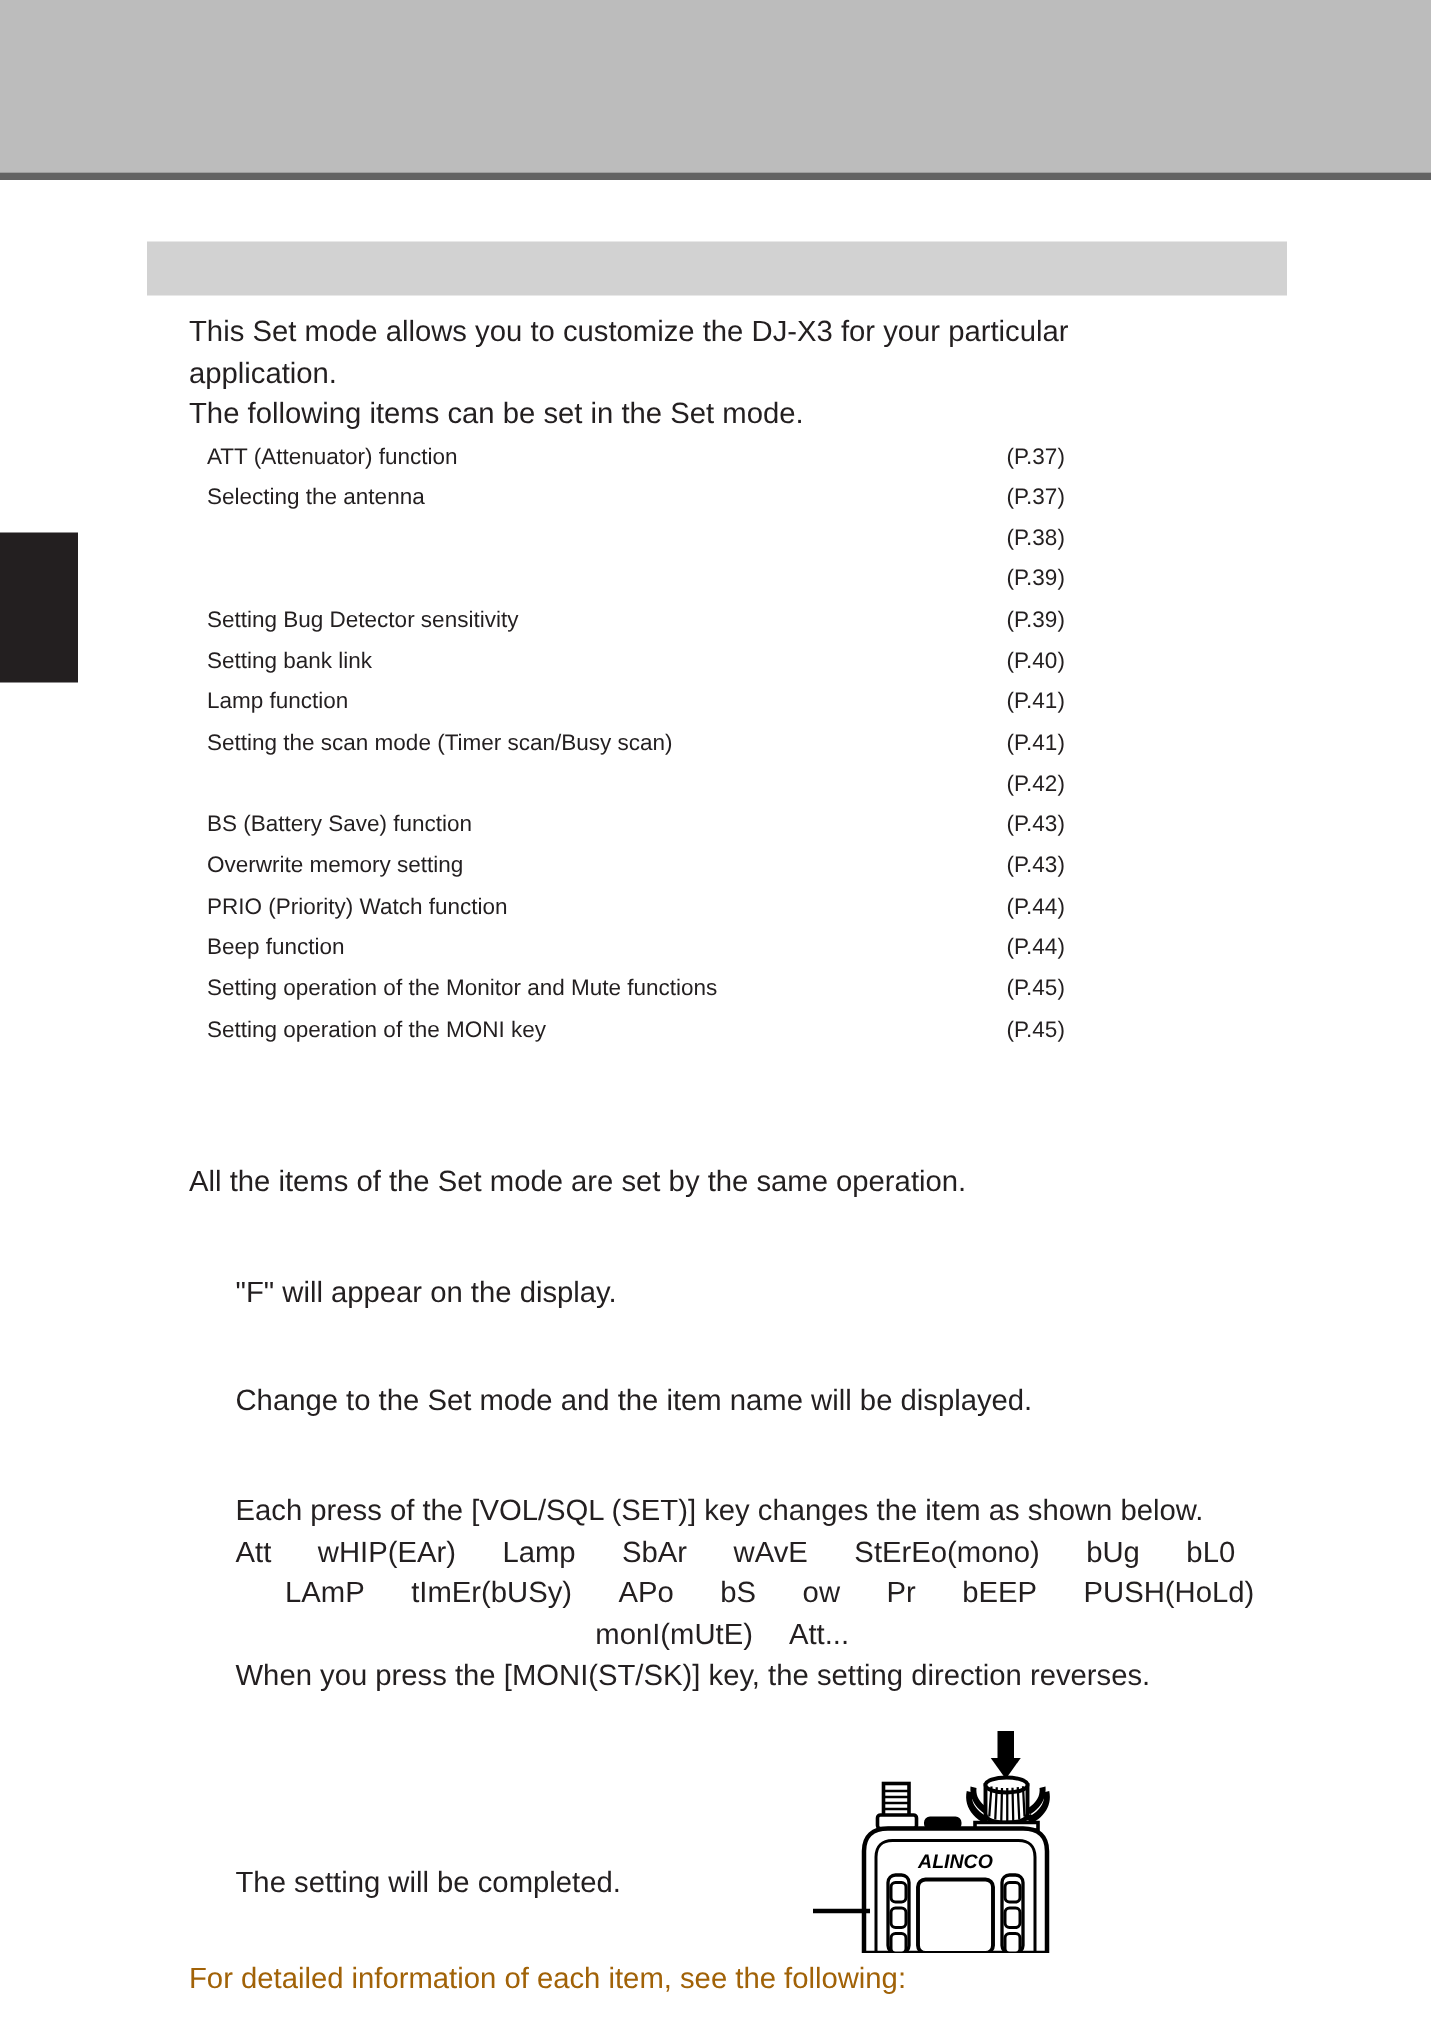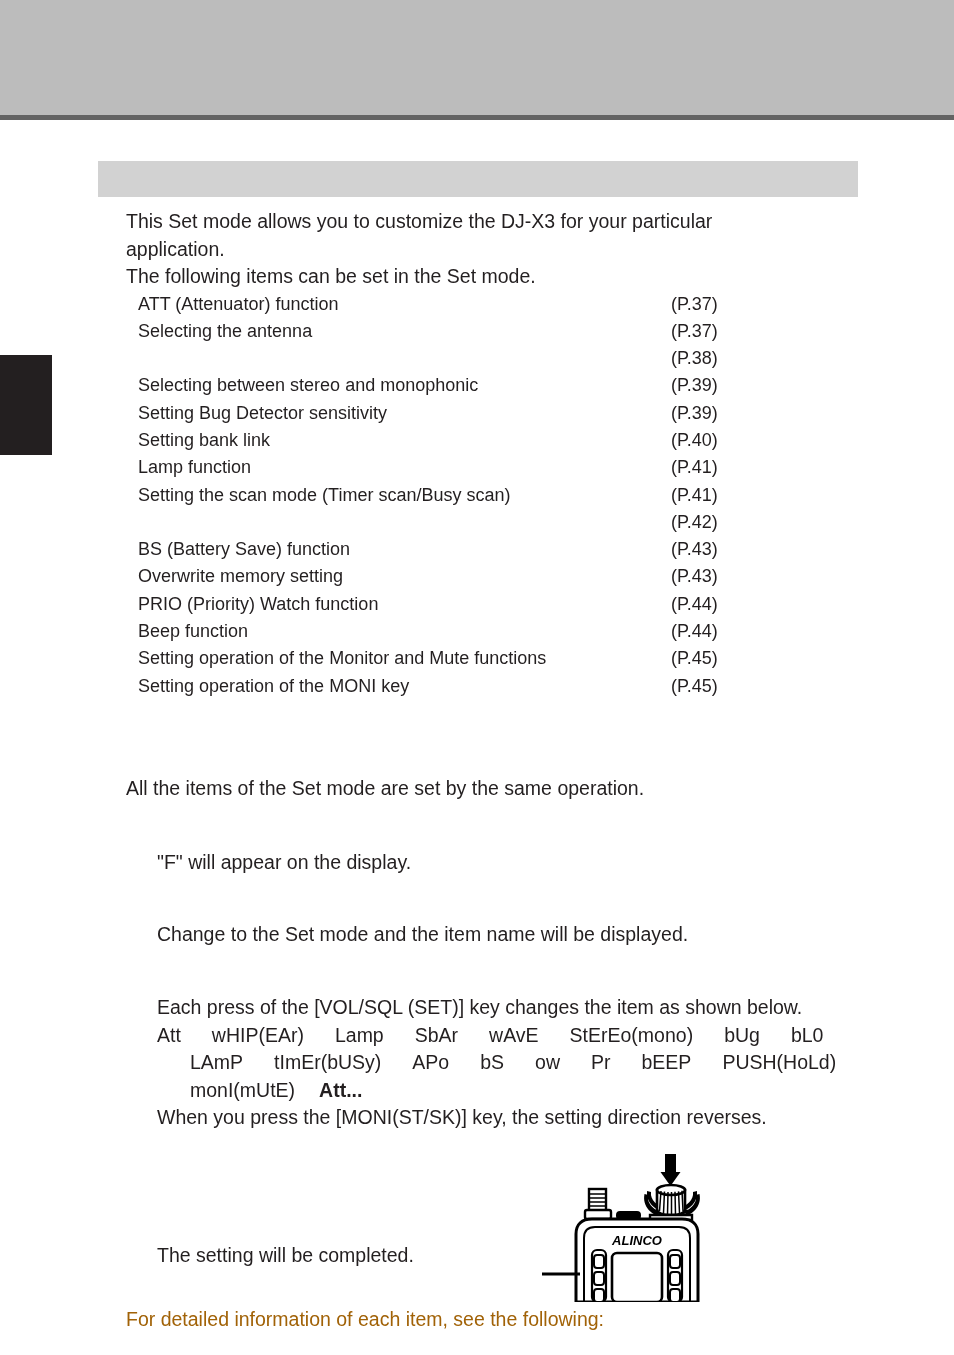--- a/index.html
+++ b/index.html
@@ -82,21 +82,21 @@
 
   
   #item-list {
     margin: 0;
     padding: 0 0 0 138px;
     list-style: none;
   }
   #item-list li {
     display: block;
     position: relative;
-    font-size: 18px;
+    font-size: 15px;
     line-height: 27.3px;
     color: #231f20;
     height: 27.3px;
     white-space: nowrap;
   }
   #item-list li .item-label {
     display: inline-block;
   }
   #item-list li .item-page {
     position: absolute;
@@ -119,27 +119,27 @@
     white-space: nowrap;
   }
   #step-1 { margin-top: 47px; }
   #step-2 { margin-top: 44px; }
   #step-3 { margin-top: 46px; white-space: normal; }
 
   #step-3 .seq-line {
     display: block;
     white-space: nowrap;
   }
-  #step-3 .seq-line.indent { padding-left: 33px; }
+  #step-3 .seq-line.indent { padding-left: 33px; text-align: center; }
 
   
   .seq-line .tok { display: inline-block; }
   .seq-1 .tok + .tok { margin-left: 31px; }
   .seq-2 .tok + .tok { margin-left: 31px; }
-  .seq-3 .tok + .tok { margin-left: 24px; font-weight: bold; }
+  .seq-3 .tok + .tok { margin-left: 24px; }
 
   #step-4 {
     margin-top: 110px;
   }
   #closing {
     padding-left: 126px;
     margin-top: 37px;
     font-size: 19.5px;
     line-height: 27.5px;
     color: #a16207;
@@ -180,21 +180,20 @@
       <span class="item-page">(P.37)</span>
     </li>
     <li>
       <span class="item-label">Selecting the antenna</span>
       <span class="item-page">(P.37)</span>
     </li>
     <li>
       <span class="item-page">(P.38)</span>
     </li>
     <li>
-      <span class="item-label">Selecting between stereo and monophonic</span>
       <span class="item-page">(P.39)</span>
     </li>
     <li>
       <span class="item-label">Setting Bug Detector sensitivity</span>
       <span class="item-page">(P.39)</span>
     </li>
     <li>
       <span class="item-label">Setting bank link</span>
       <span class="item-page">(P.40)</span>
     </li>

